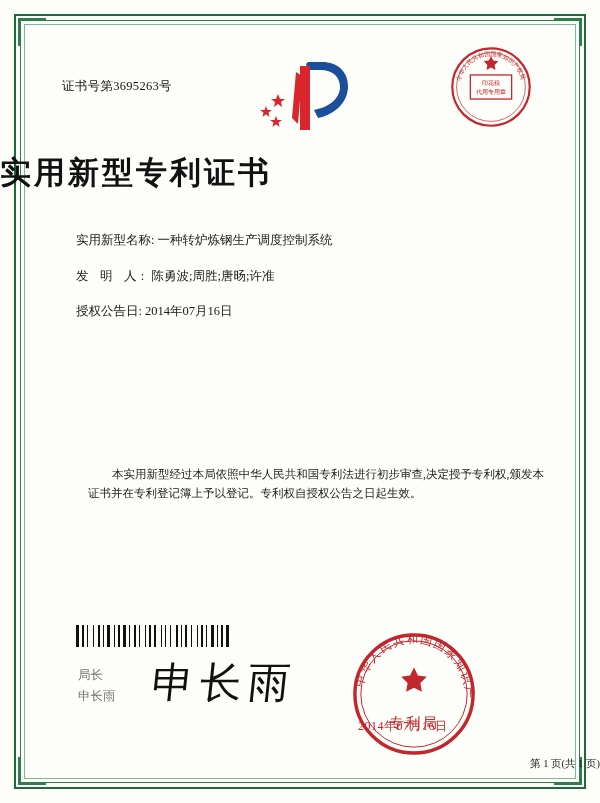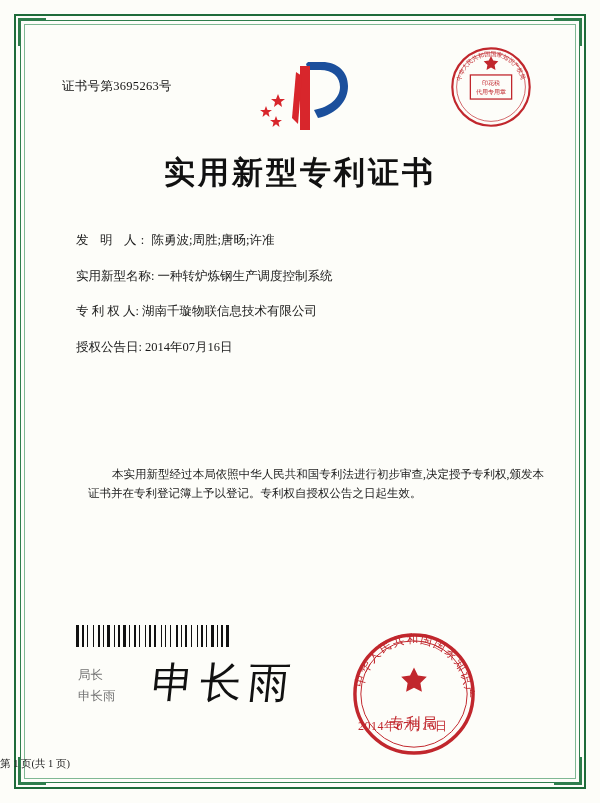--- a/index.html
+++ b/index.html
@@ -86,21 +86,21 @@
     right: 66px; top: 44px;
     width: 86px;
     height: 86px;
   }
 
   
   .main-title {
     position: absolute;
     left: 0; top: 152px;
     width: 600px;
-    text-align: center;
+    text-align: left;
     font-size: 31px;
     font-weight: bold;
     letter-spacing: 3px;
     color: #111;
     font-family: "DejaVu Serif", serif;
   }
 
   
   .fields {
     position: absolute;
@@ -193,21 +193,21 @@
     color: #c1272d;
     letter-spacing: 0.5px;
     font-family: "Liberation Serif", serif;
   }
 
   .page-footer {
     position: absolute;
     left: 0;
     bottom: 32px;
     width: 600px;
-    text-align: left;
+    text-align: right;
     font-size: 10.5px;
     color: #222;
   }
 
   .stamp-text { font-size: 7px; fill: #c1272d; }
 </style>
 </head>
 <body>
 
 <div id="certificate">
@@ -243,30 +243,26 @@
     <text class="stamp-text" font-size="8">
       <textPath href="#topArc" startOffset="6%">中华人民共和国国家知识产权局</textPath>
     </text>
     <path d="M 50 14 l 2.6 5.3 5.9 0.9 -4.3 4.1 1 5.8 -5.2 -2.7 -5.2 2.7 1 -5.8 -4.3 -4.1 5.9 -0.9 Z" fill="#c1272d"></path>
   </svg>
 
   <div class="main-title">实用新型专利证书</div>
 
   <div class="fields">
     <div class="field-row">
-      <span class="field-label lbl-wide">发 明 人:</span>
-      <span class="field-value">陈勇波;周胜;唐旸;许准</span>
-    </div>
-    <div class="field-row">
       <span class="field-label">实用新型名称:</span>
       <span class="field-value">一种转炉炼钢生产调度控制系统</span>
     </div>
     <div class="field-row">
-      <span class="field-label">专 利 权 人:</span>
-      <span class="field-value">湖南千璇物联信息技术有限公司</span>
+      <span class="field-label lbl-wide">发 明 人:</span>
+      <span class="field-value">陈勇波;周胜;唐旸;许准</span>
     </div>
     <div class="field-row">
       <span class="field-label">授权公告日:</span>
       <span class="field-value">2014年07月16日</span>
     </div>
   </div>
 
   <div class="body-text">
     <p>本实用新型经过本局依照中华人民共和国专利法进行初步审查,决定授予专利权,颁发本证书并在专利登记簿上予以登记。专利权自授权公告之日起生效。</p>
   </div>

